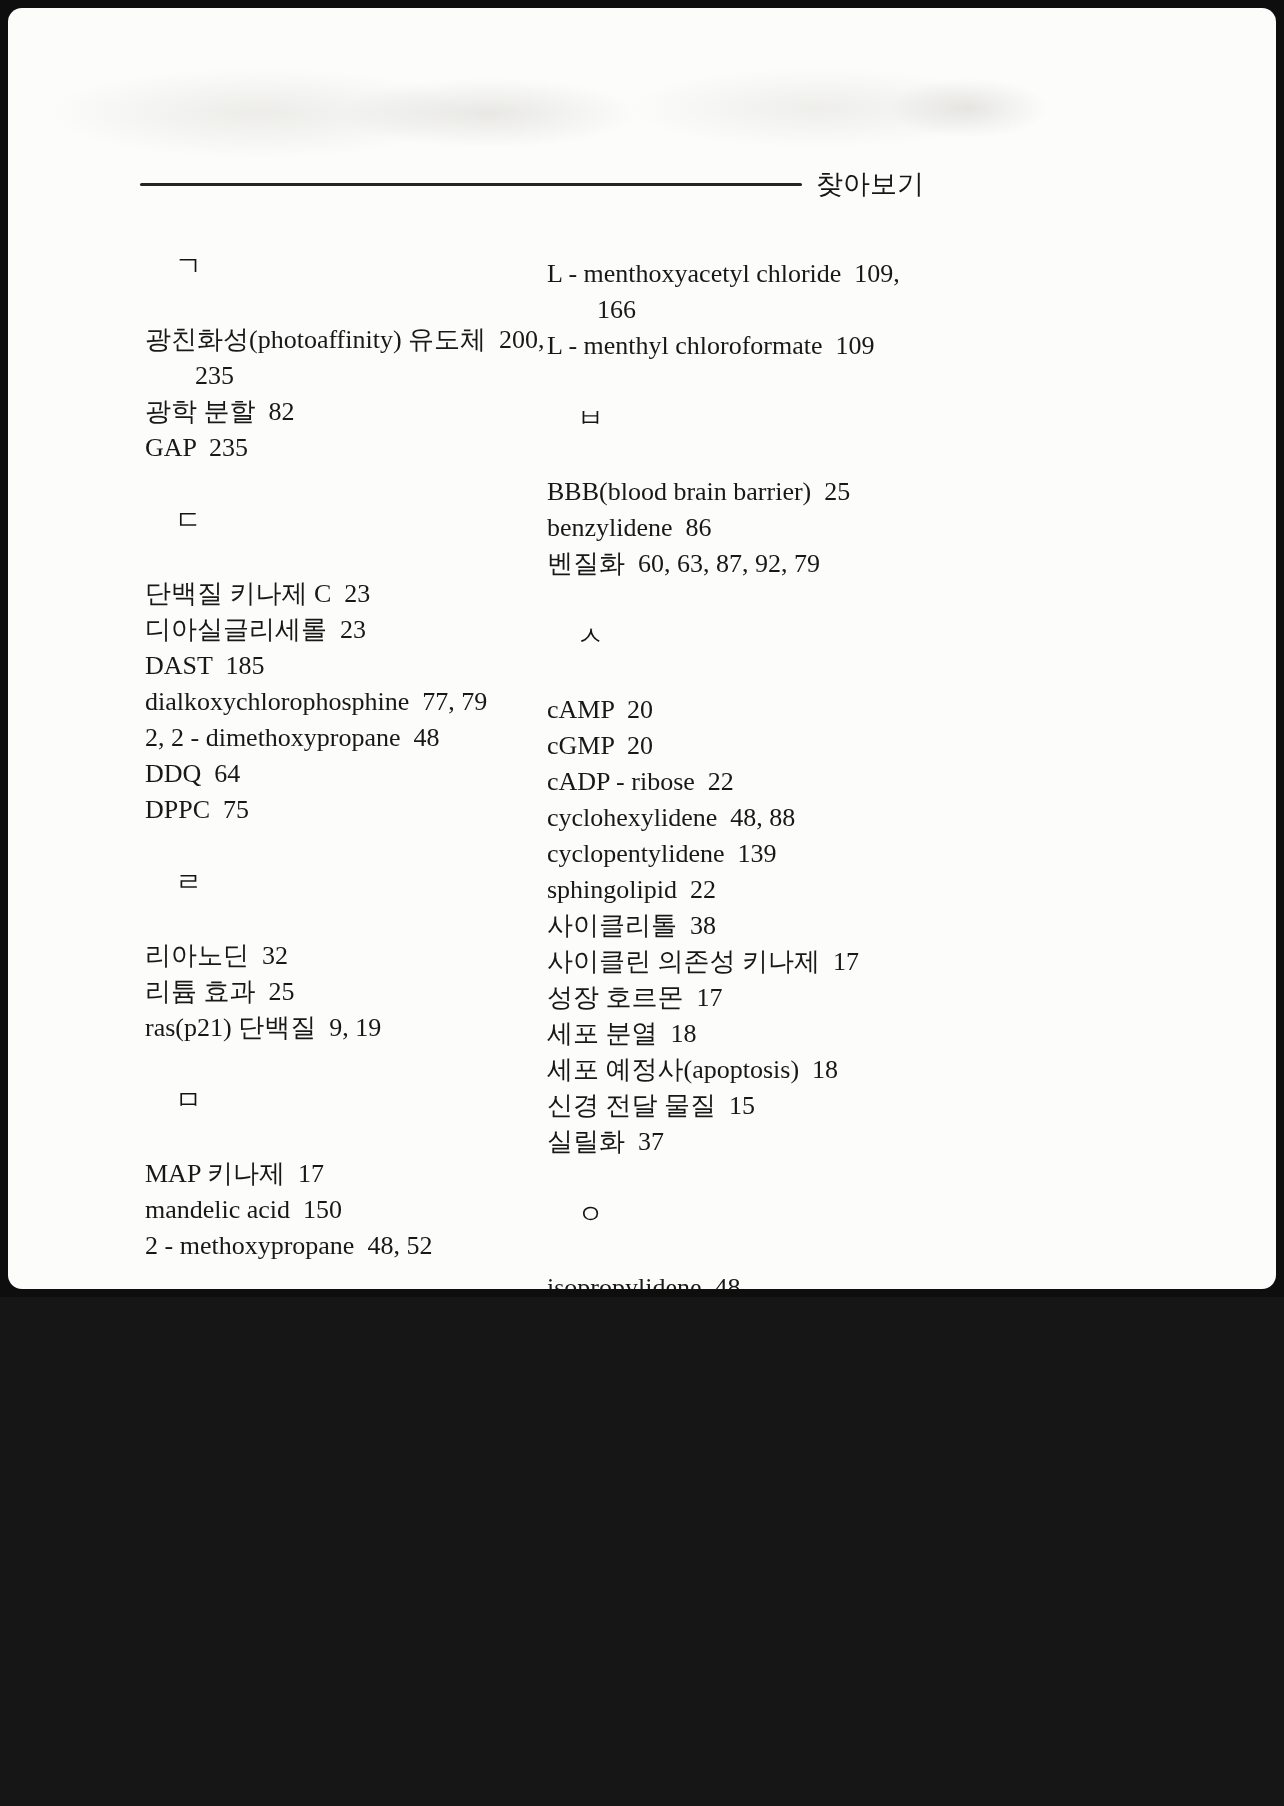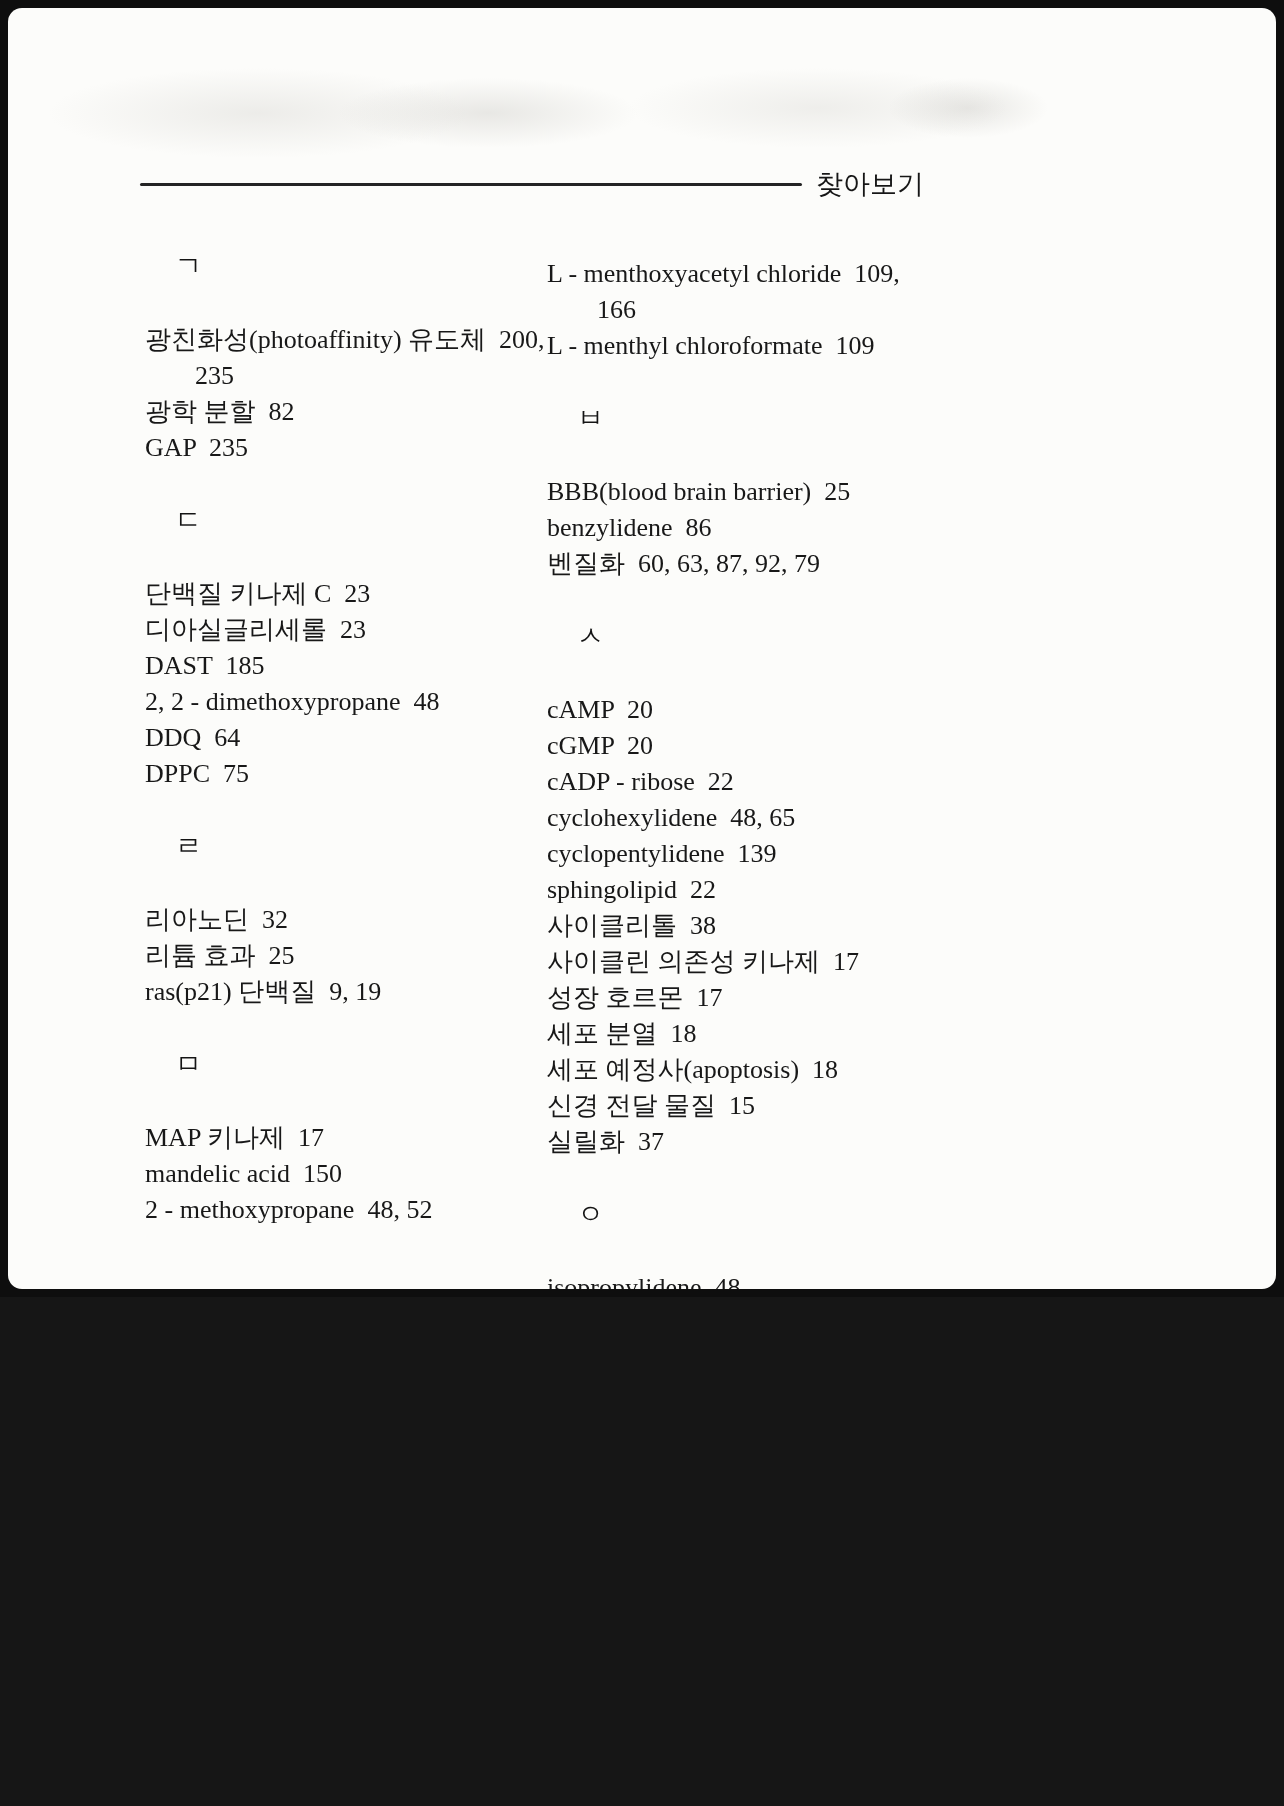--- a/index.html
+++ b/index.html
@@ -110,20 +110,21 @@
     <div class="col col-left">
       <div class="sec">ㄱ</div>
       <div class="entry">광친화성(photoaffinity) 유도체  200,</div>
       <div class="entry cont">235</div>
       <div class="entry">광학 분할  82</div>
       <div class="entry">GAP  235</div>
       <div class="sec">ㄷ</div>
       <div class="entry">단백질 키나제 C  23</div>
       <div class="entry">디아실글리세롤  23</div>
       <div class="entry">DAST  185</div>
+      <div class="entry">dialkoxychlorophosphine  77, 79</div>
       <div class="entry">2, 2 - dimethoxypropane  48</div>
       <div class="entry">DDQ  64</div>
       <div class="entry">DPPC  75</div>
       <div class="sec">ㄹ</div>
       <div class="entry">리아노딘  32</div>
       <div class="entry">리튬 효과  25</div>
       <div class="entry">ras(p21) 단백질  9, 19</div>
       <div class="sec">ㅁ</div>
       <div class="entry">MAP 키나제  17</div>
       <div class="entry">mandelic acid  150</div>
@@ -135,21 +136,21 @@
       <div class="entry cont">166</div>
       <div class="entry">L - menthyl chloroformate  109</div>
       <div class="sec">ㅂ</div>
       <div class="entry">BBB(blood brain barrier)  25</div>
       <div class="entry">benzylidene  86</div>
       <div class="entry">벤질화  60, 63, 87, 92, 79</div>
       <div class="sec">ㅅ</div>
       <div class="entry">cAMP  20</div>
       <div class="entry">cGMP  20</div>
       <div class="entry">cADP - ribose  22</div>
-      <div class="entry">cyclohexylidene  48, 65</div>
+      <div class="entry">cyclohexylidene  48, 88</div>
       <div class="entry">cyclopentylidene  139</div>
       <div class="entry">sphingolipid  22</div>
       <div class="entry">사이클리톨  38</div>
       <div class="entry">사이클린 의존성 키나제  17</div>
       <div class="entry">성장 호르몬  17</div>
       <div class="entry">세포 분열  18</div>
       <div class="entry">세포 예정사(apoptosis)  18</div>
       <div class="entry">신경 전달 물질  15</div>
       <div class="entry">실릴화  37</div>
       <div class="sec">ㅇ</div>

